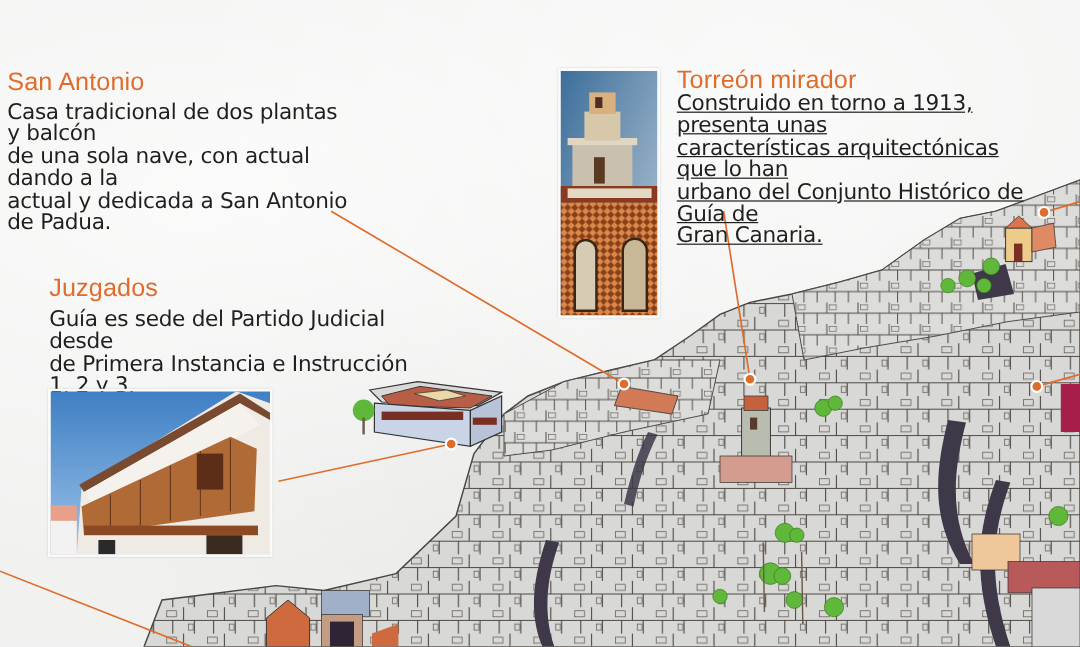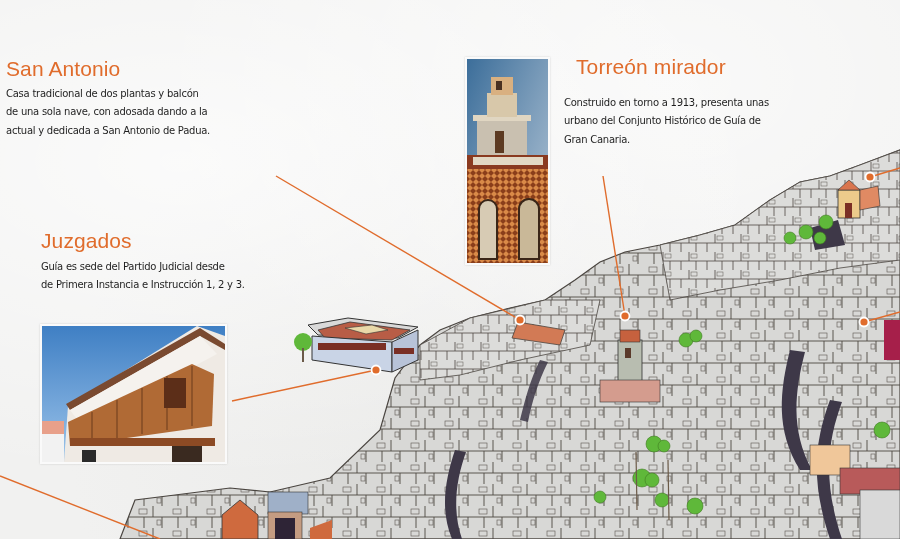--- a/index.html
+++ b/index.html
@@ -15,21 +15,21 @@
       radial-gradient(ellipse at 75% 15%, rgba(255,255,255,0.6), rgba(255,255,255,0) 55%),
       radial-gradient(ellipse at 50% 80%, rgba(230,230,228,0.6), rgba(230,230,228,0) 60%),
       #f1f1f0;
   }
   .title {
     position: absolute; margin: 0; color: #e06c2c; font-weight: normal;
     font-size: 21px; line-height: 24px; letter-spacing: 0.1px;
   }
   .desc {
     position: absolute; margin: 0; color: #1f1f1f;
-    font-family: "DejaVu Sans", sans-serif; font-size: 10px; line-height: 18.4px;
+    font-family: "DejaVu Sans", sans-serif; font-size: 18px; line-height: 18.4px;
     letter-spacing: -0.25px;
   }
   .photo {
     position: absolute; box-sizing: border-box; border: 2px solid #fafafa;
     box-shadow: 0 0 2px rgba(0,0,0,0.15);
     overflow: hidden;
   }
   svg.overlay { position: absolute; left: 0; top: 0; }
 </style>
 </head>
@@ -141,21 +141,21 @@
     <circle cx="625" cy="316" r="4.5"></circle>
     <circle cx="870" cy="177" r="4.5"></circle>
     <circle cx="864" cy="322" r="4.5"></circle>
   </g>
 </svg>
 
 <section>
   <h2 class="title" style="left:6px; top:57px;">San Antonio</h2>
   <div class="desc" style="left:6px; top:85px; width:290px;">
     <div>Casa tradicional de dos plantas y balcón</div>
-    <div>de una sola nave, con adosada dando a la</div>
+    <div>de una sola nave, con actual dando a la</div>
     <div>actual y dedicada a San Antonio de Padua.</div>
   </div>
 </section>
 
 <section>
   <h2 class="title" style="left:41px; top:229px;">Juzgados</h2>
   <div class="desc" style="left:41px; top:258px; width:300px;">
     <div>Guía es sede del Partido Judicial desde</div>
     <div>de Primera Instancia e Instrucción 1, 2 y 3.</div>
   </div>
@@ -209,19 +209,20 @@
       <rect x="24" y="18" width="22" height="18" fill="#d9b080"></rect>
       <rect x="29" y="22" width="6" height="9" fill="#4a3020"></rect>
       <rect x="28" y="72" width="9" height="22" fill="#5c3a22"></rect>
       <rect x="0" y="96" width="81" height="14" fill="#8a3a20"></rect>
       <rect x="6" y="98" width="70" height="8" fill="#e2d8c4"></rect>
       <rect x="0" y="110" width="81" height="94" fill="url(#tiles)"></rect>
       <path d="M12 200 V150 a9 9 0 0 1 18 0 V200 Z" fill="#d7cbb4" stroke="#3a2618" stroke-width="2"></path>
       <path d="M52 200 V150 a10 10 0 0 1 20 0 V200 Z" fill="#c9b898" stroke="#3a2618" stroke-width="2"></path>
     </svg>
   </div>
-  <h2 class="title" style="left:576px; top:55px;">Torreón mirador</h2>
-  <div class="desc" style="left:564px; top:94px; width:300px;">
+  <h2 class="title" style="left:564px; top:55px;">Torreón mirador</h2>
+  <div class="desc" style="left:564px; top:78px; width:300px;text-decoration:underline;">
     <div>Construido en torno a 1913, presenta unas</div>
+    <div>características arquitectónicas que lo han</div>
     <div>urbano del Conjunto Histórico de Guía de</div>
     <div>Gran Canaria.</div>
   </div>
 </section>
 
 </body></html>

